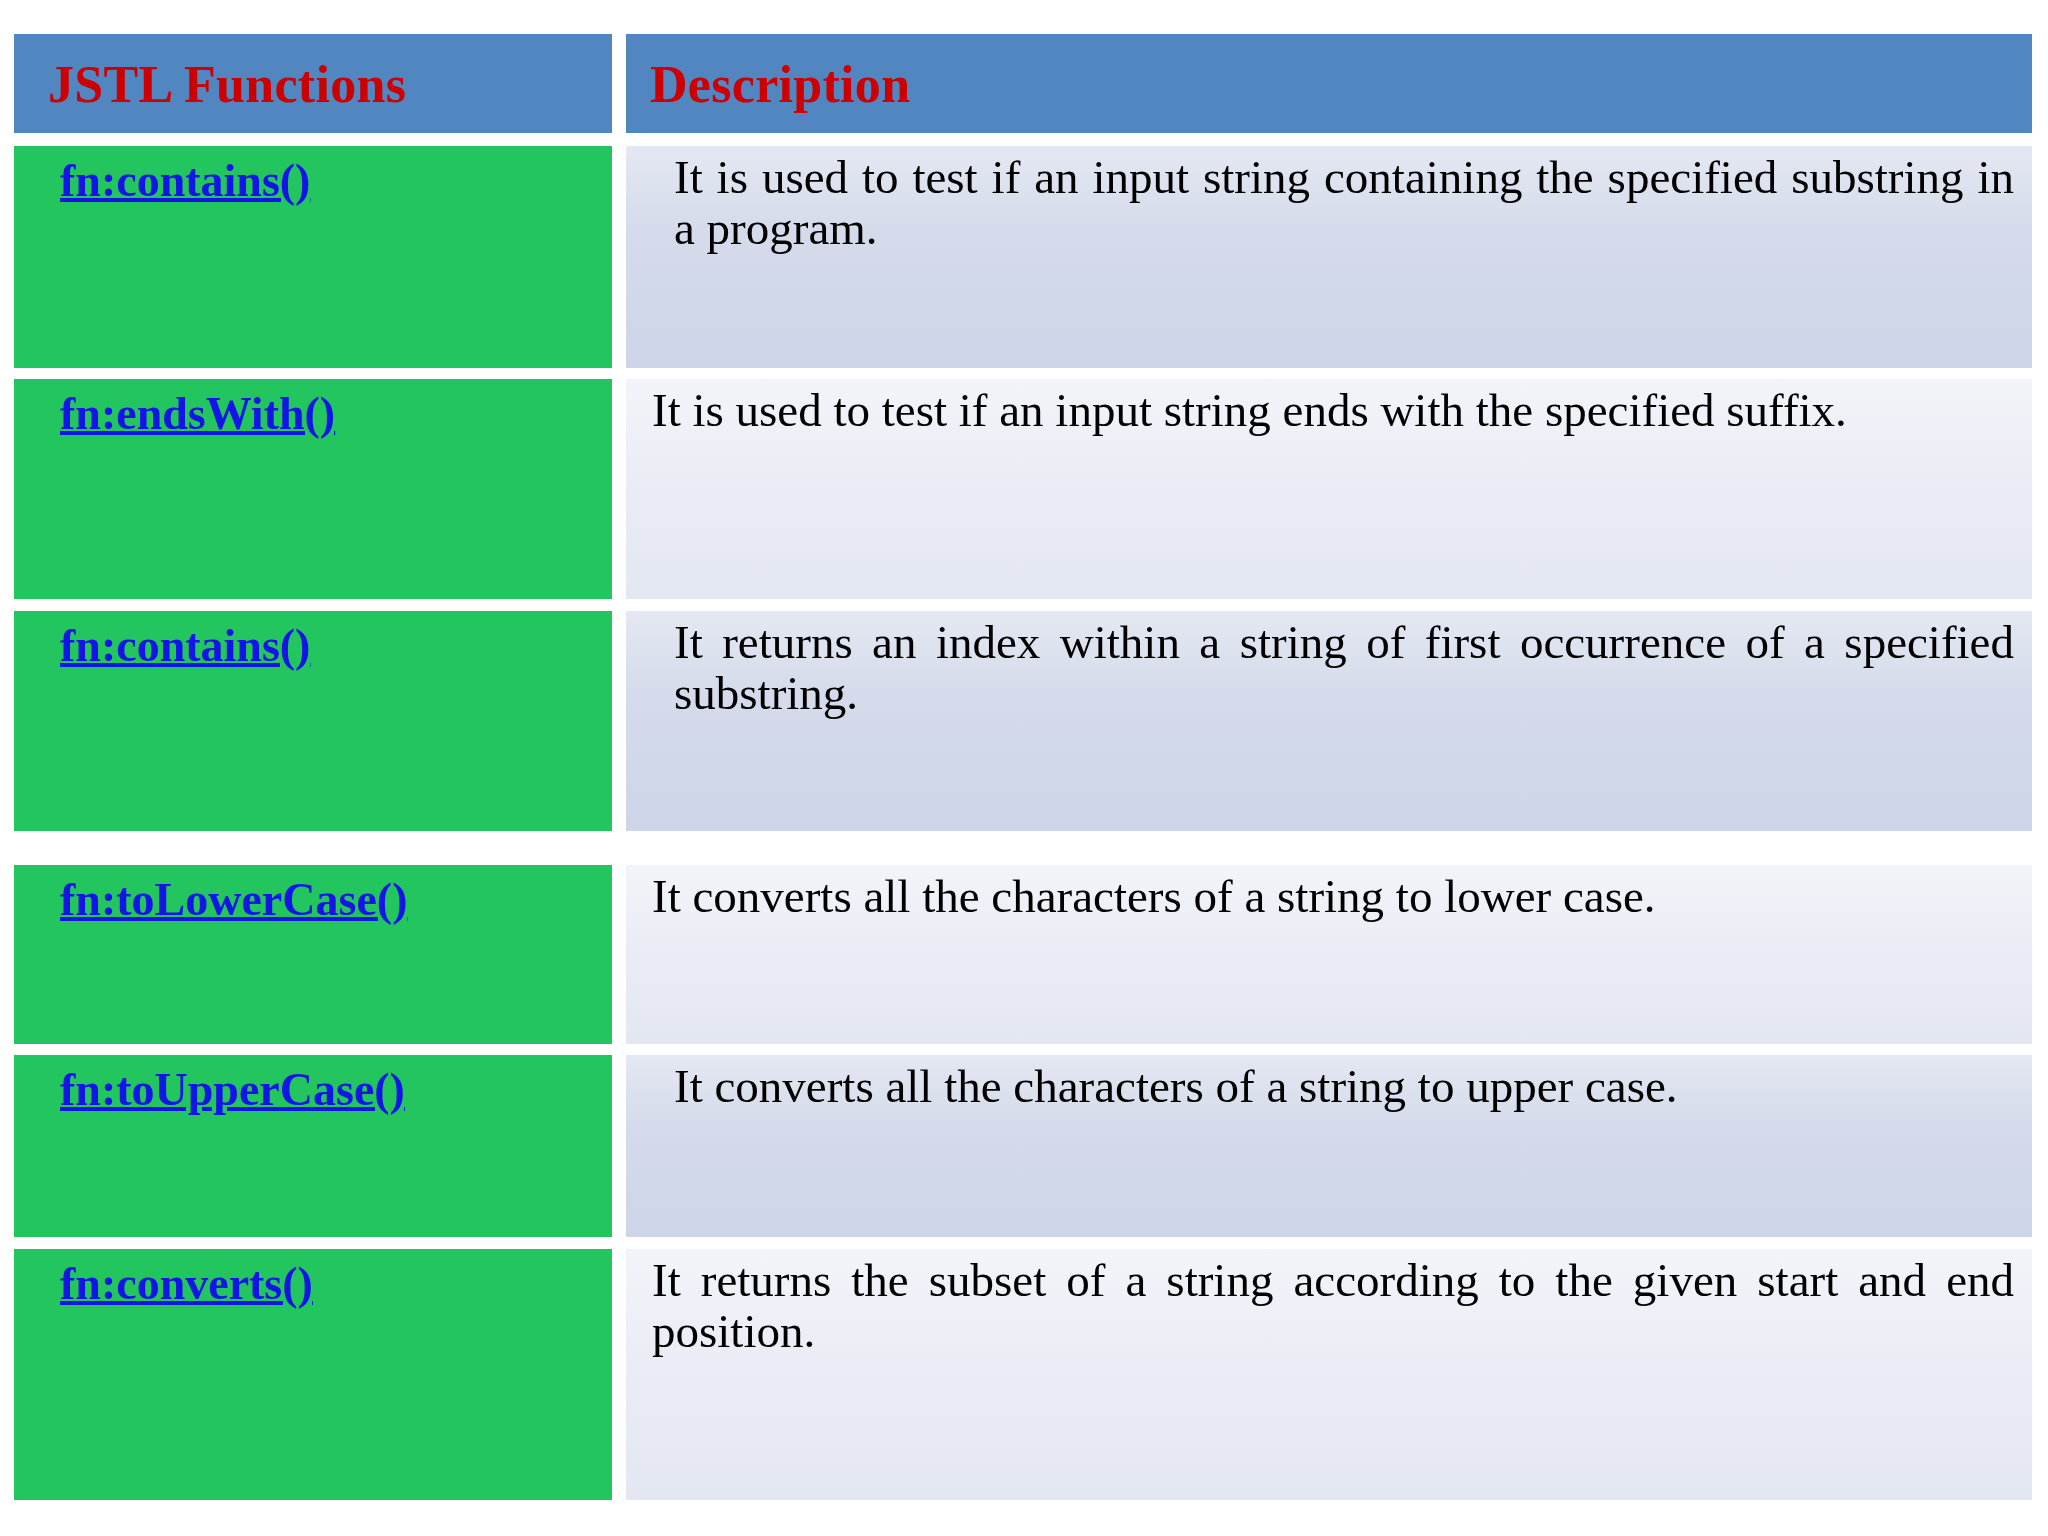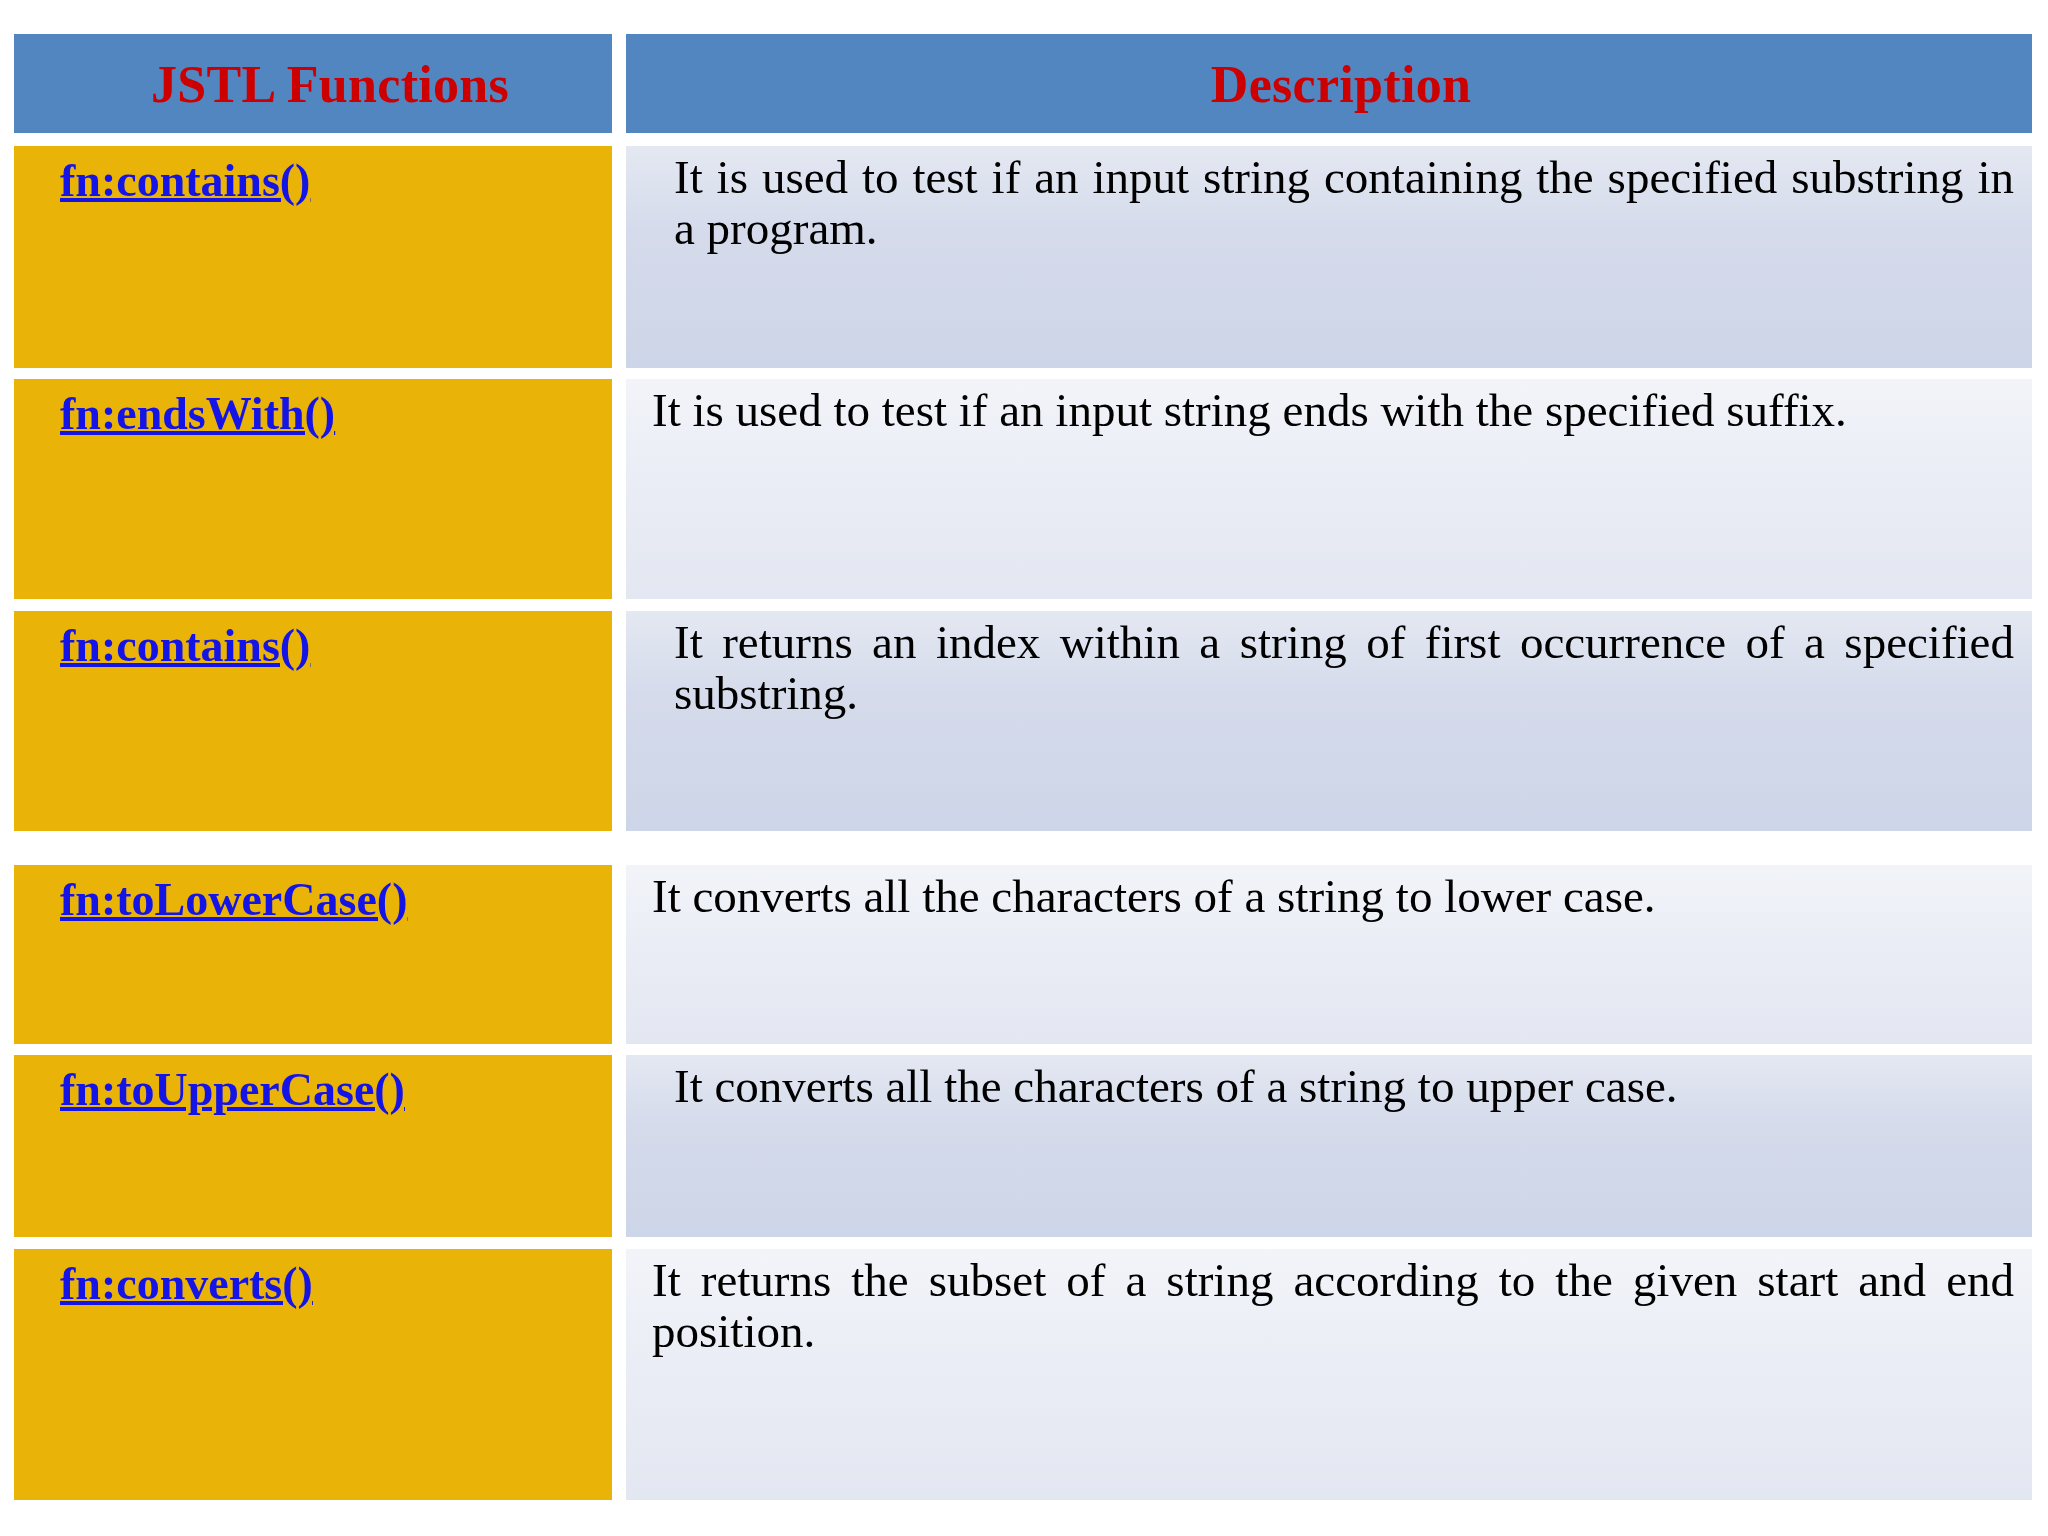--- a/index.html
+++ b/index.html
@@ -40,21 +40,21 @@
   
   tr.header-row th {
     padding: 0;
     vertical-align: top;
   }
   .hdr-cell {
     background: #5186c1;
     height: 99px;
     box-sizing: border-box;
     padding: 22px 0 0 34px;
-    text-align: center;
+    text-align: left;
   }
   .hdr-cell.desc {
     padding-left: 24px;
   }
   .hdr-text {
     display: block;
     font-family: "Liberation Serif", "DejaVu Serif", serif;
     font-weight: bold;
     font-size: 52px;
     line-height: 58px;
@@ -67,21 +67,21 @@
   tr.gap-row td { height: 8px; padding: 0; background: #ffffff; }
 
   
   tr.data-row td {
     padding: 0;
     vertical-align: top;
   }
   td.spacer-col { background: #ffffff; }
 
   .fn-cell {
-    background: #eab308;
+    background: #22c55e;
     box-sizing: border-box;
     padding: 8px 0 0 46px;
     height: 100%;
   }
   .fn-link {
     display: inline-block;
     font-family: "Liberation Serif", "DejaVu Serif", serif;
     font-weight: bold;
     font-size: 46px;
     line-height: 54px;

